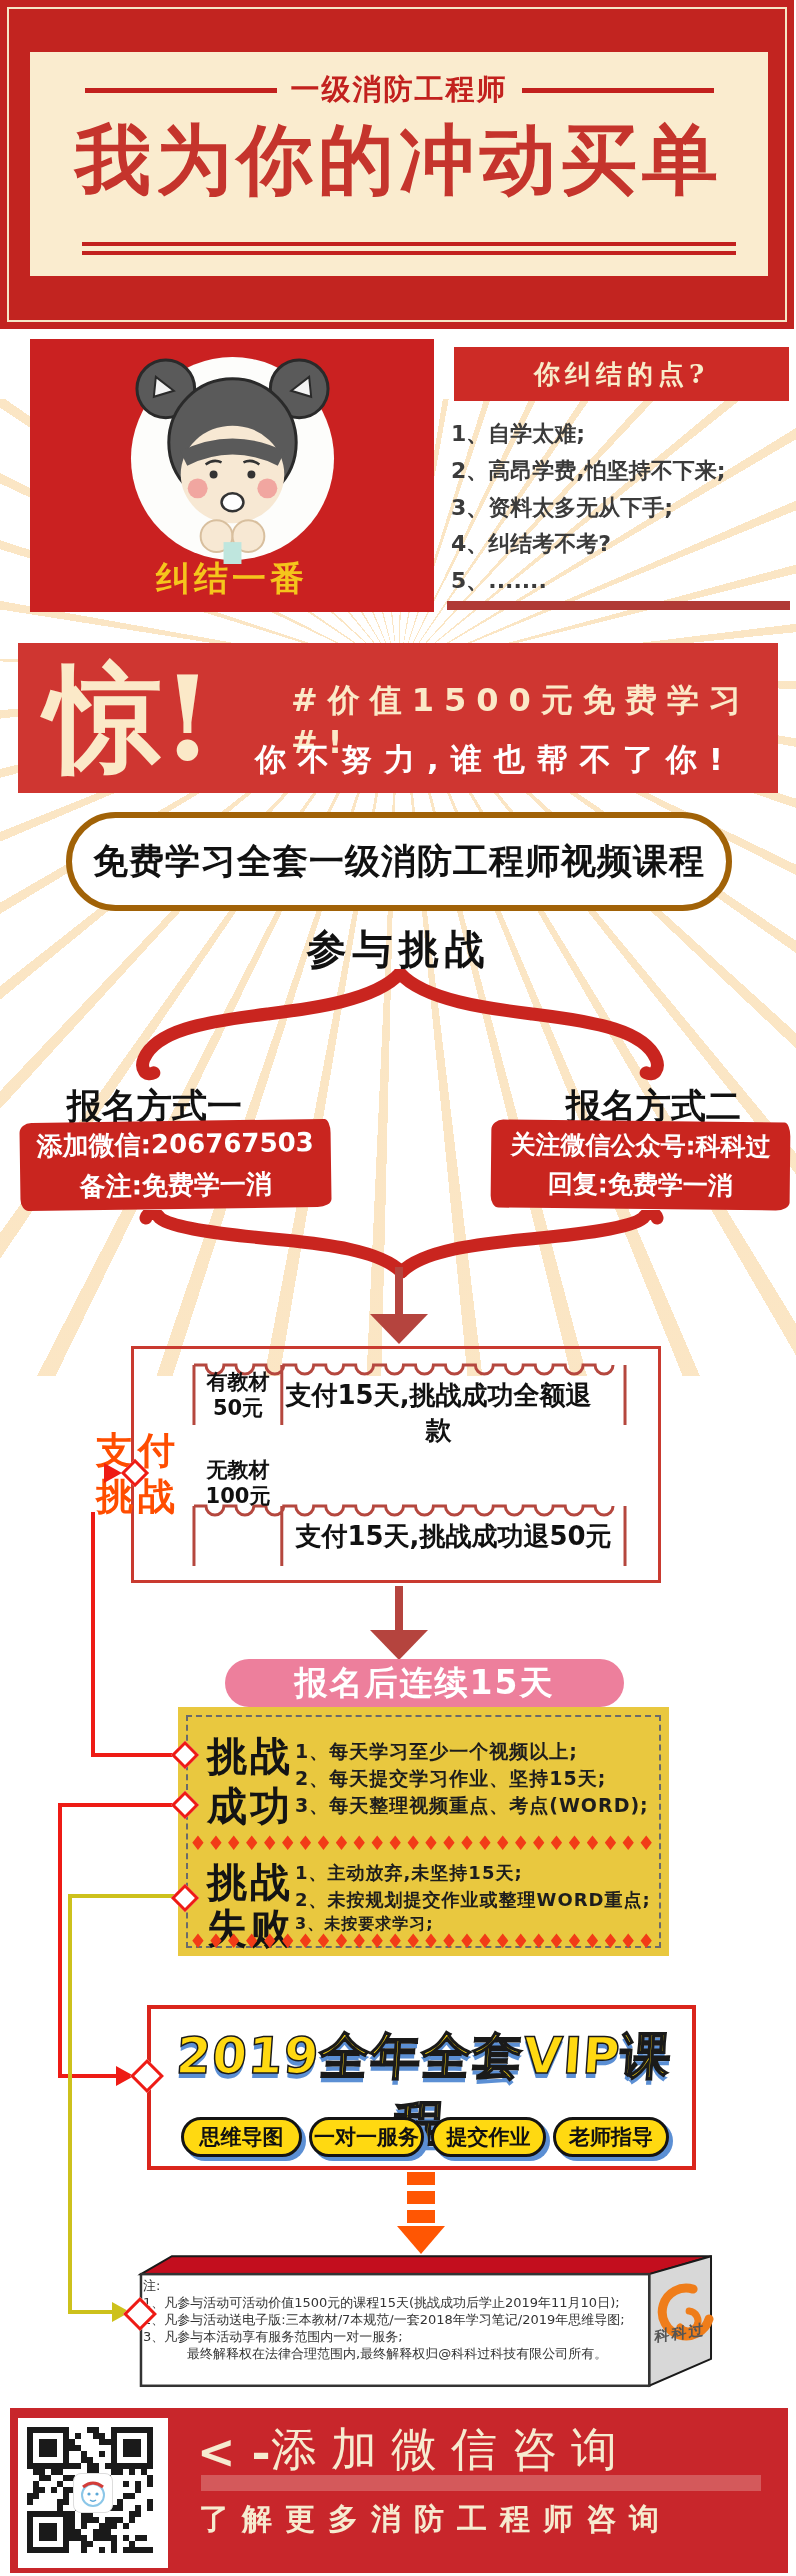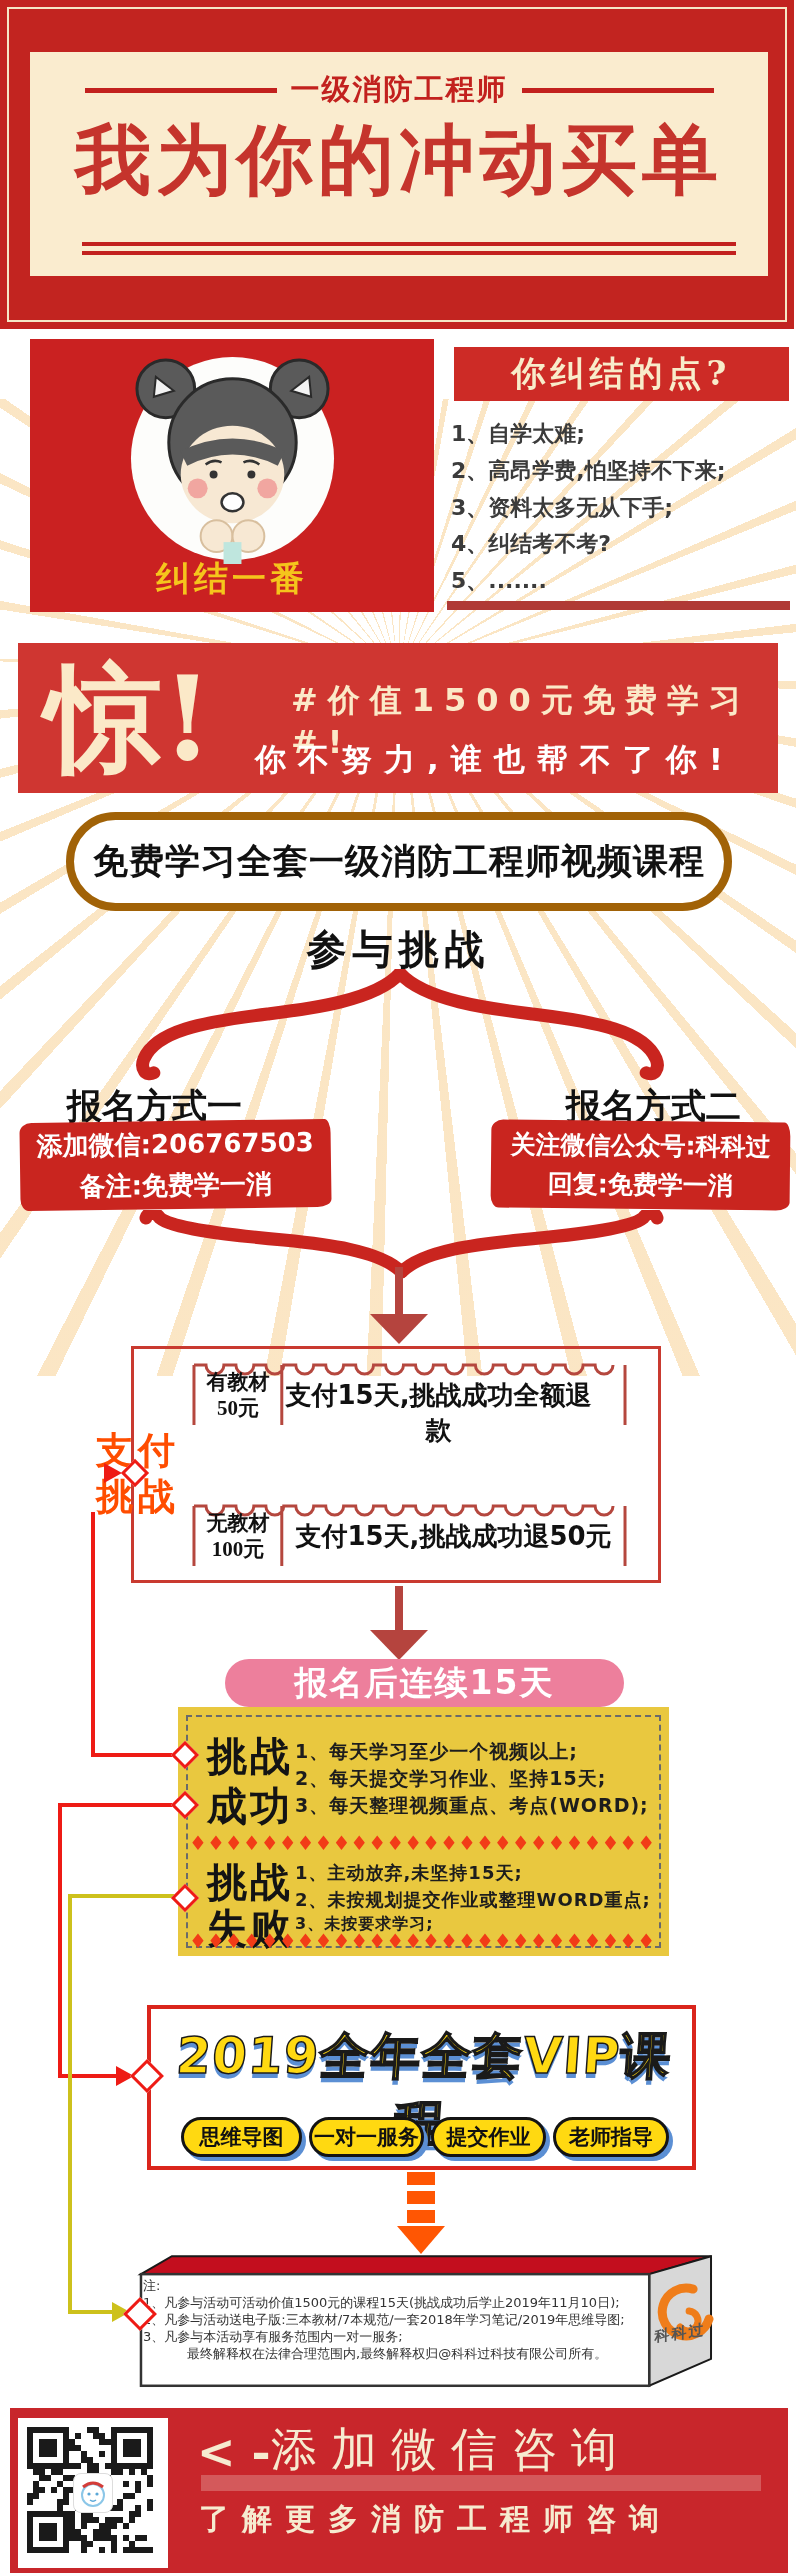--- a/index.html
+++ b/index.html
@@ -24,51 +24,51 @@
   
   .rays { left:0; top:399px; width:797px; height:977px;
           background:repeating-conic-gradient(from -88deg at 50% 28%,
             rgba(246,199,125,0) 0deg 7deg, rgba(246,199,125,.45) 7deg 8.2deg); }
 
   
   .meme-box { left:30px; top:339px; width:404px; height:273px; background:#ca2121; }
   .meme-caption { left:0; bottom:10px; width:100%; text-align:center; font-size:34px; font-weight:900;
                   color:#f5c51c; letter-spacing:4px; }
   .points-header { left:454px; top:347px; width:335px; height:54px; background:#cd2b26;
-                   color:#f8ecca; font-size:34px; font-weight:900; letter-spacing:5px;
+                   color:#f8ecca; font-size:26px; font-weight:900; letter-spacing:5px;
                    display:flex; align-items:center; justify-content:center; }
   .points-item { left:451px; width:339px; height:30px; font-size:22px; font-weight:700; color:#3b3b3b; }
   .points-underline { left:447px; top:601px; width:343px; height:9px; background:#b03a35; }
 
   
   .shock { left:18px; top:643px; width:760px; height:150px; background:#cf3631; }
   .shock-big { left:28px; top:0px; font-size:116px; font-weight:900; color:#fbe9c8; line-height:150px; }
   .shock-line1 { left:237px; top:36px; font-size:32px; font-weight:700; letter-spacing:10px; color:#fbe9c8;margin-left:36px; }
   .shock-line2 { left:237px; top:96px; font-size:31px; font-weight:700; letter-spacing:12px; color:#ffffff; }
 
-  .course-pill { left:66px; top:812px; width:666px; height:99px; border:8px solid #a16207; border-radius:58px;
+  .course-pill { left:66px; top:812px; width:666px; height:99px; border:6px solid #a16207; border-radius:58px;
                  background:#fff; display:flex; align-items:center; justify-content:center;
                  font-size:35px; font-weight:900; color:#111; letter-spacing:1px; }
   .join { left:0; top:922px; width:797px; text-align:center; font-size:40px; font-weight:900;
           color:#111; letter-spacing:6px; }
 
   .brace path { fill:none; stroke:#c9251f; stroke-width:13px; stroke-linecap:round; }
 
   .m-title { width:229px; height:40px; text-align:center; font-size:35px; font-weight:900; color:#111; }
   .m-box { height:88px; background:#c9251f; color:#fff; font-weight:700; text-align:center;
            display:flex; flex-direction:column; justify-content:center; gap:6px;
            border-radius:12px 6px 14px 8px / 10px 14px 8px 12px; }
 
   .flow-arrow-shaft { width:8px; background:#b5443e; }
   .flow-arrow-head { width:0; height:0; border-left:29px solid transparent; border-right:29px solid transparent;
                      border-top:30px solid #b5443e; }
 
   .paybox { left:131px; top:1346px; width:530px; height:237px; border:3px solid #c93a30; }
   .ticket path { fill:none; stroke:#b5473e; stroke-width:3px; }
-  .t-tag { width:88px; text-align:center; font-size:21px; font-weight:700; color:#111; line-height:26px;font-family:Liberation Serif, serif; }
+  .t-tag { width:88px; text-align:center; font-size:21px; font-weight:700; color:#111; line-height:26px; }
   .t-text { width:329px; text-align:center; font-size:26px; font-weight:700; color:#111; }
   .pay-vlabel { left:88px; width:100px; text-align:center; font-size:37px; font-weight:900;
                 color:#ff4d00; letter-spacing:5px; }
 
   .pink-pill { left:225px; top:1659px; width:399px; height:48px; background:#ed7f9c; border-radius:26px;
                display:flex; align-items:center; justify-content:center; color:#fff;
                font-size:33px; font-weight:700; letter-spacing:2px; }
 
   .ybox { left:178px; top:1707px; width:491px; height:249px; background:#e9c83f; }
   .ybox-dash { left:8px; top:8px; right:8px; bottom:8px; border:2px dashed #6a6a6a; }
@@ -205,21 +205,21 @@
     <path class="ticket-path" d="M10 12 l12 0 a9 9 0 0 0 18 0 l12 0 a9 9 0 0 0 18 0 l12 0 a9 9 0 0 0 18 0 l12 0 a9 9 0 0 0 18 0 l12 0 a9 9 0 0 0 18 0 l12 0 a9 9 0 0 0 18 0 l12 0 a9 9 0 0 0 18 0 l12 0 a9 9 0 0 0 18 0 l12 0 a9 9 0 0 0 18 0 l12 0 a9 9 0 0 0 18 0 l12 0 a9 9 0 0 0 18 0 l12 0 a9 9 0 0 0 18 0 l12 0 a9 9 0 0 0 18 0 l12 0 a9 9 0 0 0 18 0 M10 722 l12 0 a9 9 0 0 1 18 0 l12 0 a9 9 0 0 1 18 0 l12 0 a9 9 0 0 1 18 0 l12 0 a9 9 0 0 1 18 0 l12 0 a9 9 0 0 1 18 0 l12 0 a9 9 0 0 1 18 0 l12 0 a9 9 0 0 1 18 0 l12 0 a9 9 0 0 1 18 0 l12 0 a9 9 0 0 1 18 0 l12 0 a9 9 0 0 1 18 0 l12 0 a9 9 0 0 1 18 0 l12 0 a9 9 0 0 1 18 0 l12 0 a9 9 0 0 1 18 0 l12 0 a9 9 0 0 1 18 0 M10 12 L10 72 M442 12 L442 72 M98 12 L98 72"></path>
   </svg>
   <svg class="abs ticket" style="left:184px;top:1494px" width="449" height="84" viewBox="0 0 450 84">
     <path class="ticket-path" d="M10 12 l12 0 a9 9 0 0 0 18 0 l12 0 a9 9 0 0 0 18 0 l12 0 a9 9 0 0 0 18 0 l12 0 a9 9 0 0 0 18 0 l12 0 a9 9 0 0 0 18 0 l12 0 a9 9 0 0 0 18 0 l12 0 a9 9 0 0 0 18 0 l12 0 a9 9 0 0 0 18 0 l12 0 a9 9 0 0 0 18 0 l12 0 a9 9 0 0 0 18 0 l12 0 a9 9 0 0 0 18 0 l12 0 a9 9 0 0 0 18 0 l12 0 a9 9 0 0 0 18 0 l12 0 a9 9 0 0 0 18 0 M10 722 l12 0 a9 9 0 0 1 18 0 l12 0 a9 9 0 0 1 18 0 l12 0 a9 9 0 0 1 18 0 l12 0 a9 9 0 0 1 18 0 l12 0 a9 9 0 0 1 18 0 l12 0 a9 9 0 0 1 18 0 l12 0 a9 9 0 0 1 18 0 l12 0 a9 9 0 0 1 18 0 l12 0 a9 9 0 0 1 18 0 l12 0 a9 9 0 0 1 18 0 l12 0 a9 9 0 0 1 18 0 l12 0 a9 9 0 0 1 18 0 l12 0 a9 9 0 0 1 18 0 l12 0 a9 9 0 0 1 18 0 M10 12 L10 72 M442 12 L442 72 M98 12 L98 72"></path>
   </svg>
   <div class="abs t-tag" style="left:194px;top:1369px">
     <div>有教材</div>
     <div>50元</div>
   </div>
   <div class="abs t-text" style="left:274px;top:1378px">支付15天,挑战成功全额退款</div>
-  <div class="abs t-tag" style="left:194px;top:1510px">
+  <div class="abs t-tag" style="left:194px;top:1457px">
     <div>无教材</div>
     <div>100元</div>
   </div>
   <div class="abs t-text" style="left:289px;top:1519px">支付15天,挑战成功退50元</div>
 
   <div class="abs pay-vlabel" style="top:1426px">支付</div>
   <div class="abs pay-vlabel" style="top:1472px">挑战</div>
   <div class="abs head-r" style="left:104px;top:1463px"></div>
   <div class="abs dmd" style="left:125px;top:1463px"></div>
 

